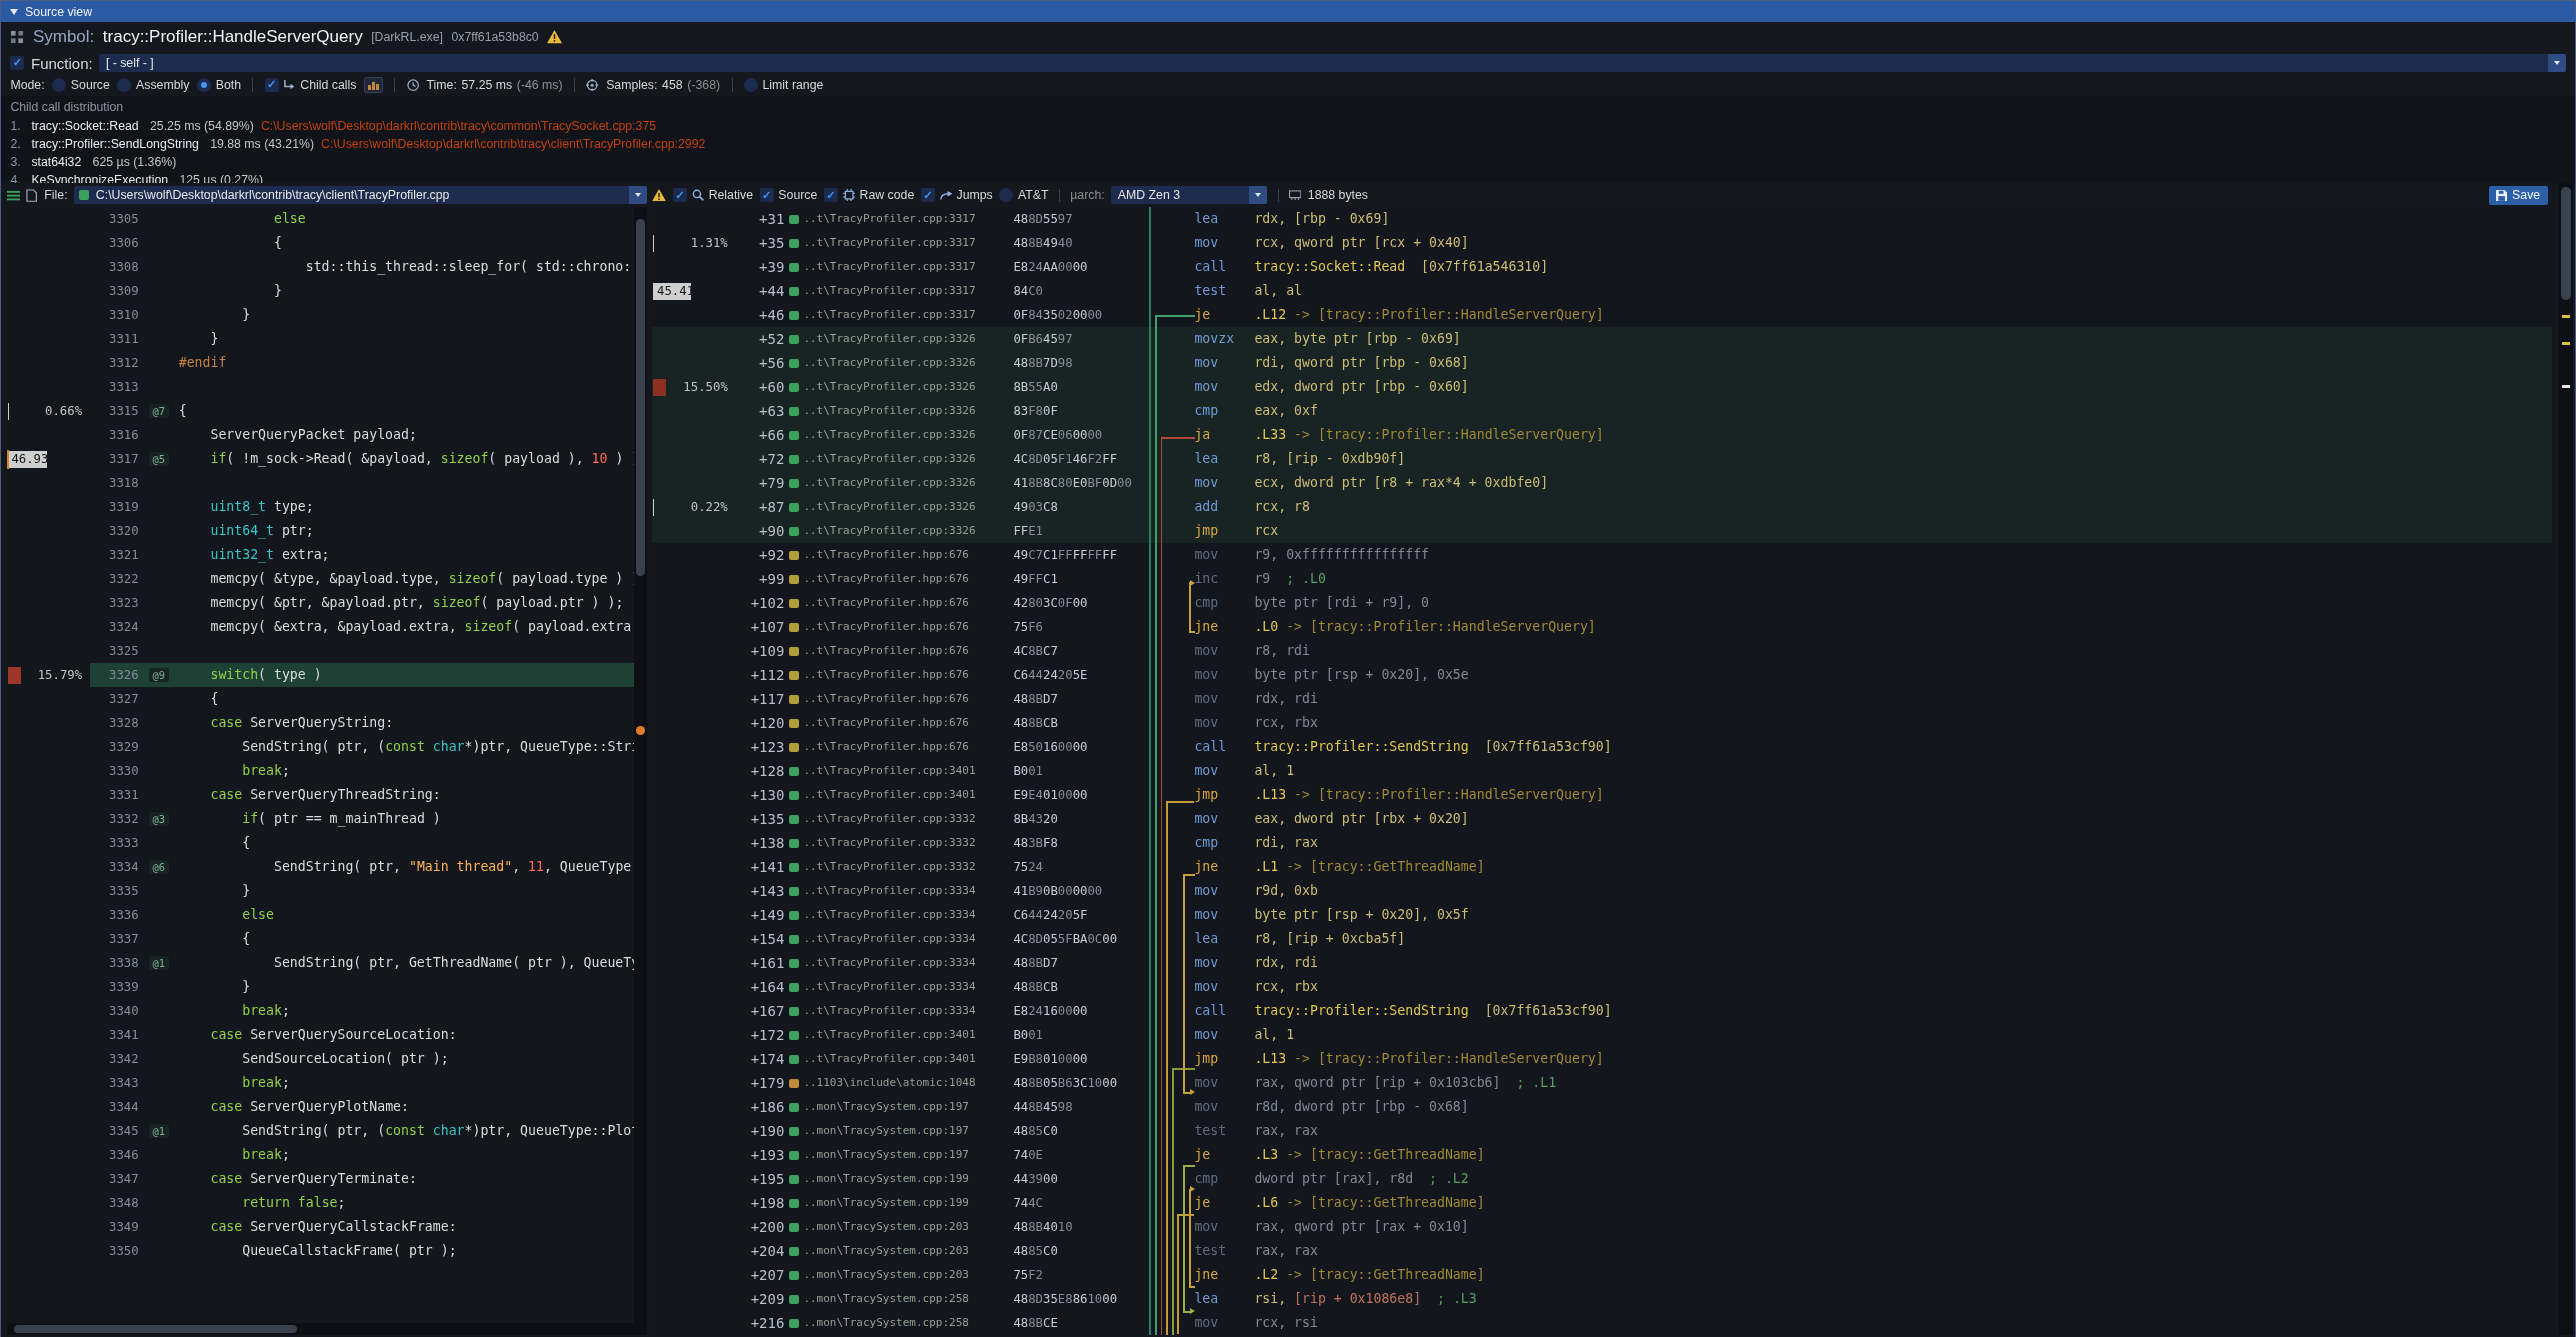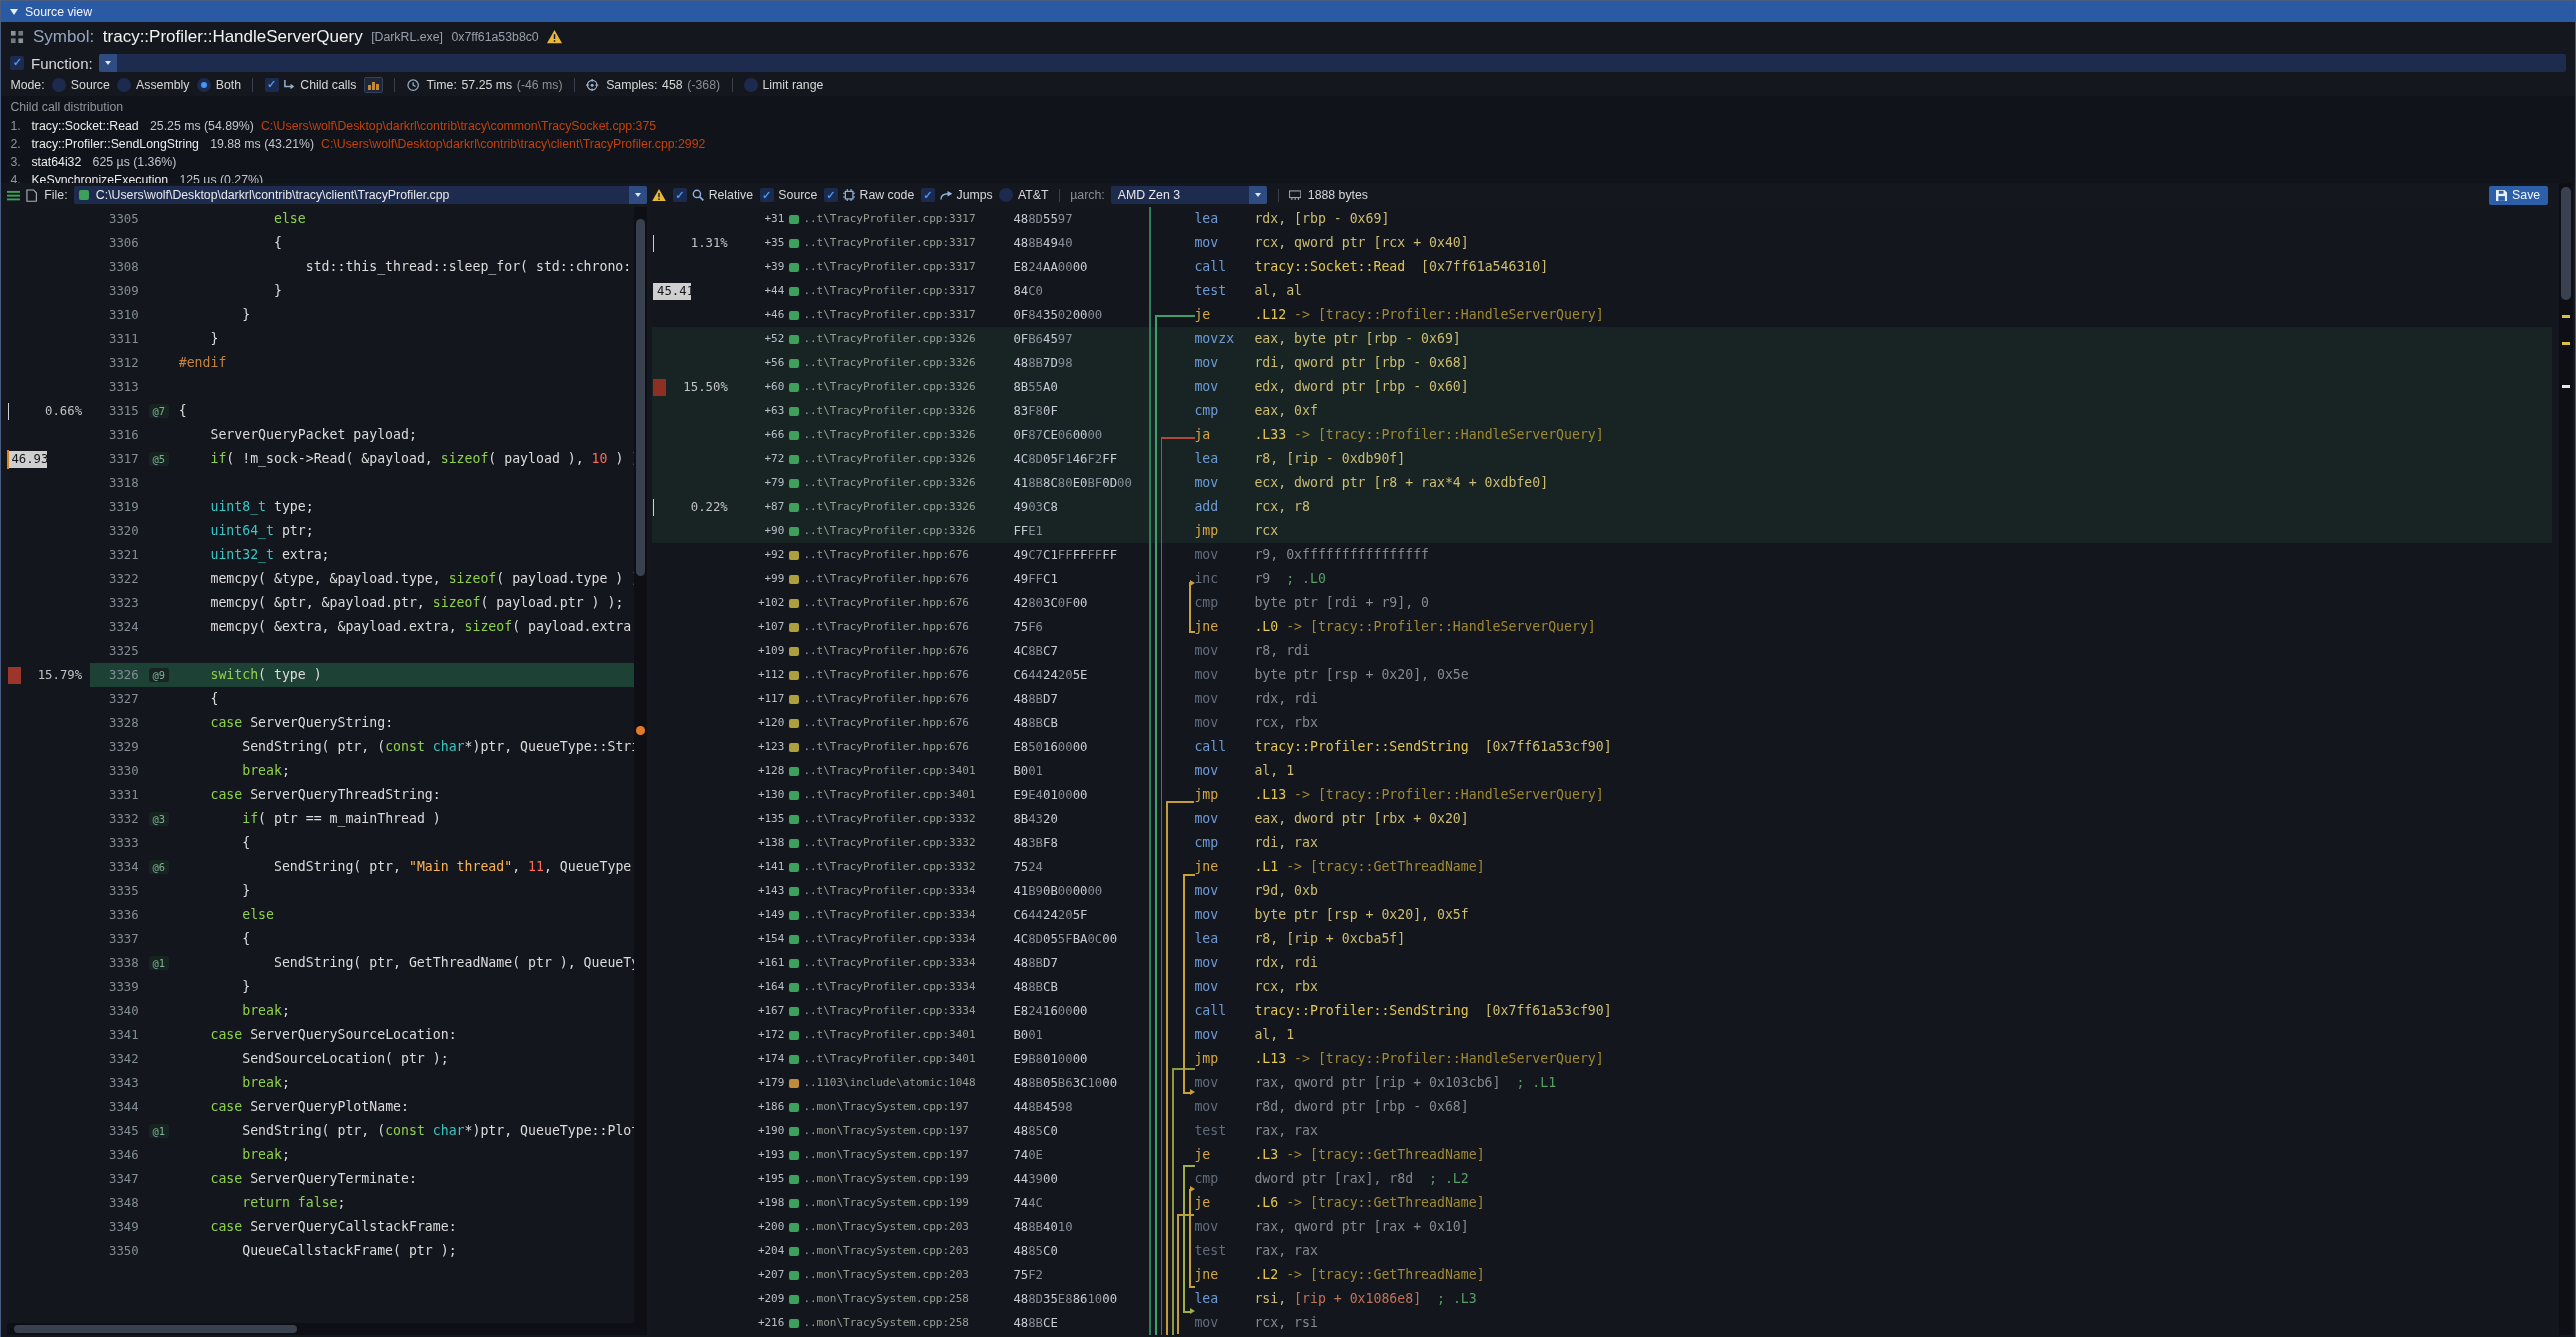--- a/index.html
+++ b/index.html
@@ -69,21 +69,21 @@
   .pcol .tick{position:absolute;left:0;top:2.8px;bottom:2.8px;width:2.8px;display:block;}
   .pcol span{position:relative;}
   .pcol span.dk{position:absolute;left:4.7px;color:#16181c;}
   .ncol{width:49px;flex:0 0 auto;text-align:right;color:#848e98;font-size:12.3px;}
   .mcol{width:40px;flex:0 0 auto;text-align:center;}
   .chip{display:inline-block;font-size:10.4px;line-height:14px;padding:0 3.8px;border-radius:2.8px;background:#16231f;color:#7fae9a;vertical-align:middle;}
   .ccol{flex:1;overflow:hidden;}
   .c-d{color:#dcdcdc}.c-k{color:#8fd24a}.c-t{color:#37c5c5}.c-n{color:#ff6a55}.c-s{color:#ffb454}.c-p{color:#c5823d}
   
   .asmlines{flex:1;overflow:hidden;position:relative;background:#13161c;font-family:"DejaVu Sans Mono",monospace;font-size:13.2px;}
-  .ocol{width:49px;flex:0 0 auto;text-align:right;color:#b9bfc7;font-size:11px;}
+  .ocol{width:49px;flex:0 0 auto;text-align:right;color:#b9bfc7;font-size:14px;}
   .icol{width:19px;flex:0 0 auto;display:flex;align-items:center;justify-content:center;}
   .icol i{width:9.4px;height:9.4px;border-radius:1.9px;display:block;}
   .lcol{width:210px;flex:0 0 auto;color:#93a093;overflow:hidden;font-size:11px;}
   .bcol{width:130px;flex:0 0 auto;overflow:hidden;font-size:12.3px;}
   .b0{color:#c7ccd4}.b1{color:#878e99}
   .gcol{width:51px;flex:0 0 auto;}
   .mncol{width:60px;flex:0 0 auto;}
   .opcol{flex:1;overflow:hidden;}
   .m-b{color:#6e9bd6}.m-j{color:#d7a73f}.m-d{color:#5f6d7d}
   .a-o{color:#cdbd72}.a-od{color:#848a92}.a-y{color:#e3c750}.a-t{color:#a08a33}.a-g{color:#55a065}.a-rd{color:#c07258}
@@ -128,20 +128,21 @@
         </svg>
     </span>
   </div>
 
   <div class="fnrow">
     <span class="cb">
         <span class="ck">✓</span>
       </span>
     <span>Function:</span>
     <span class="combo">
+      <span class="cval">[ - self - ]</span>
       <span class="carr">
           <i></i>
         </span>
     </span>
   </div>
 
   <div class="moderow">
     <span>Mode:</span>
     <span class="grp">
         <span class="rb"></span>

